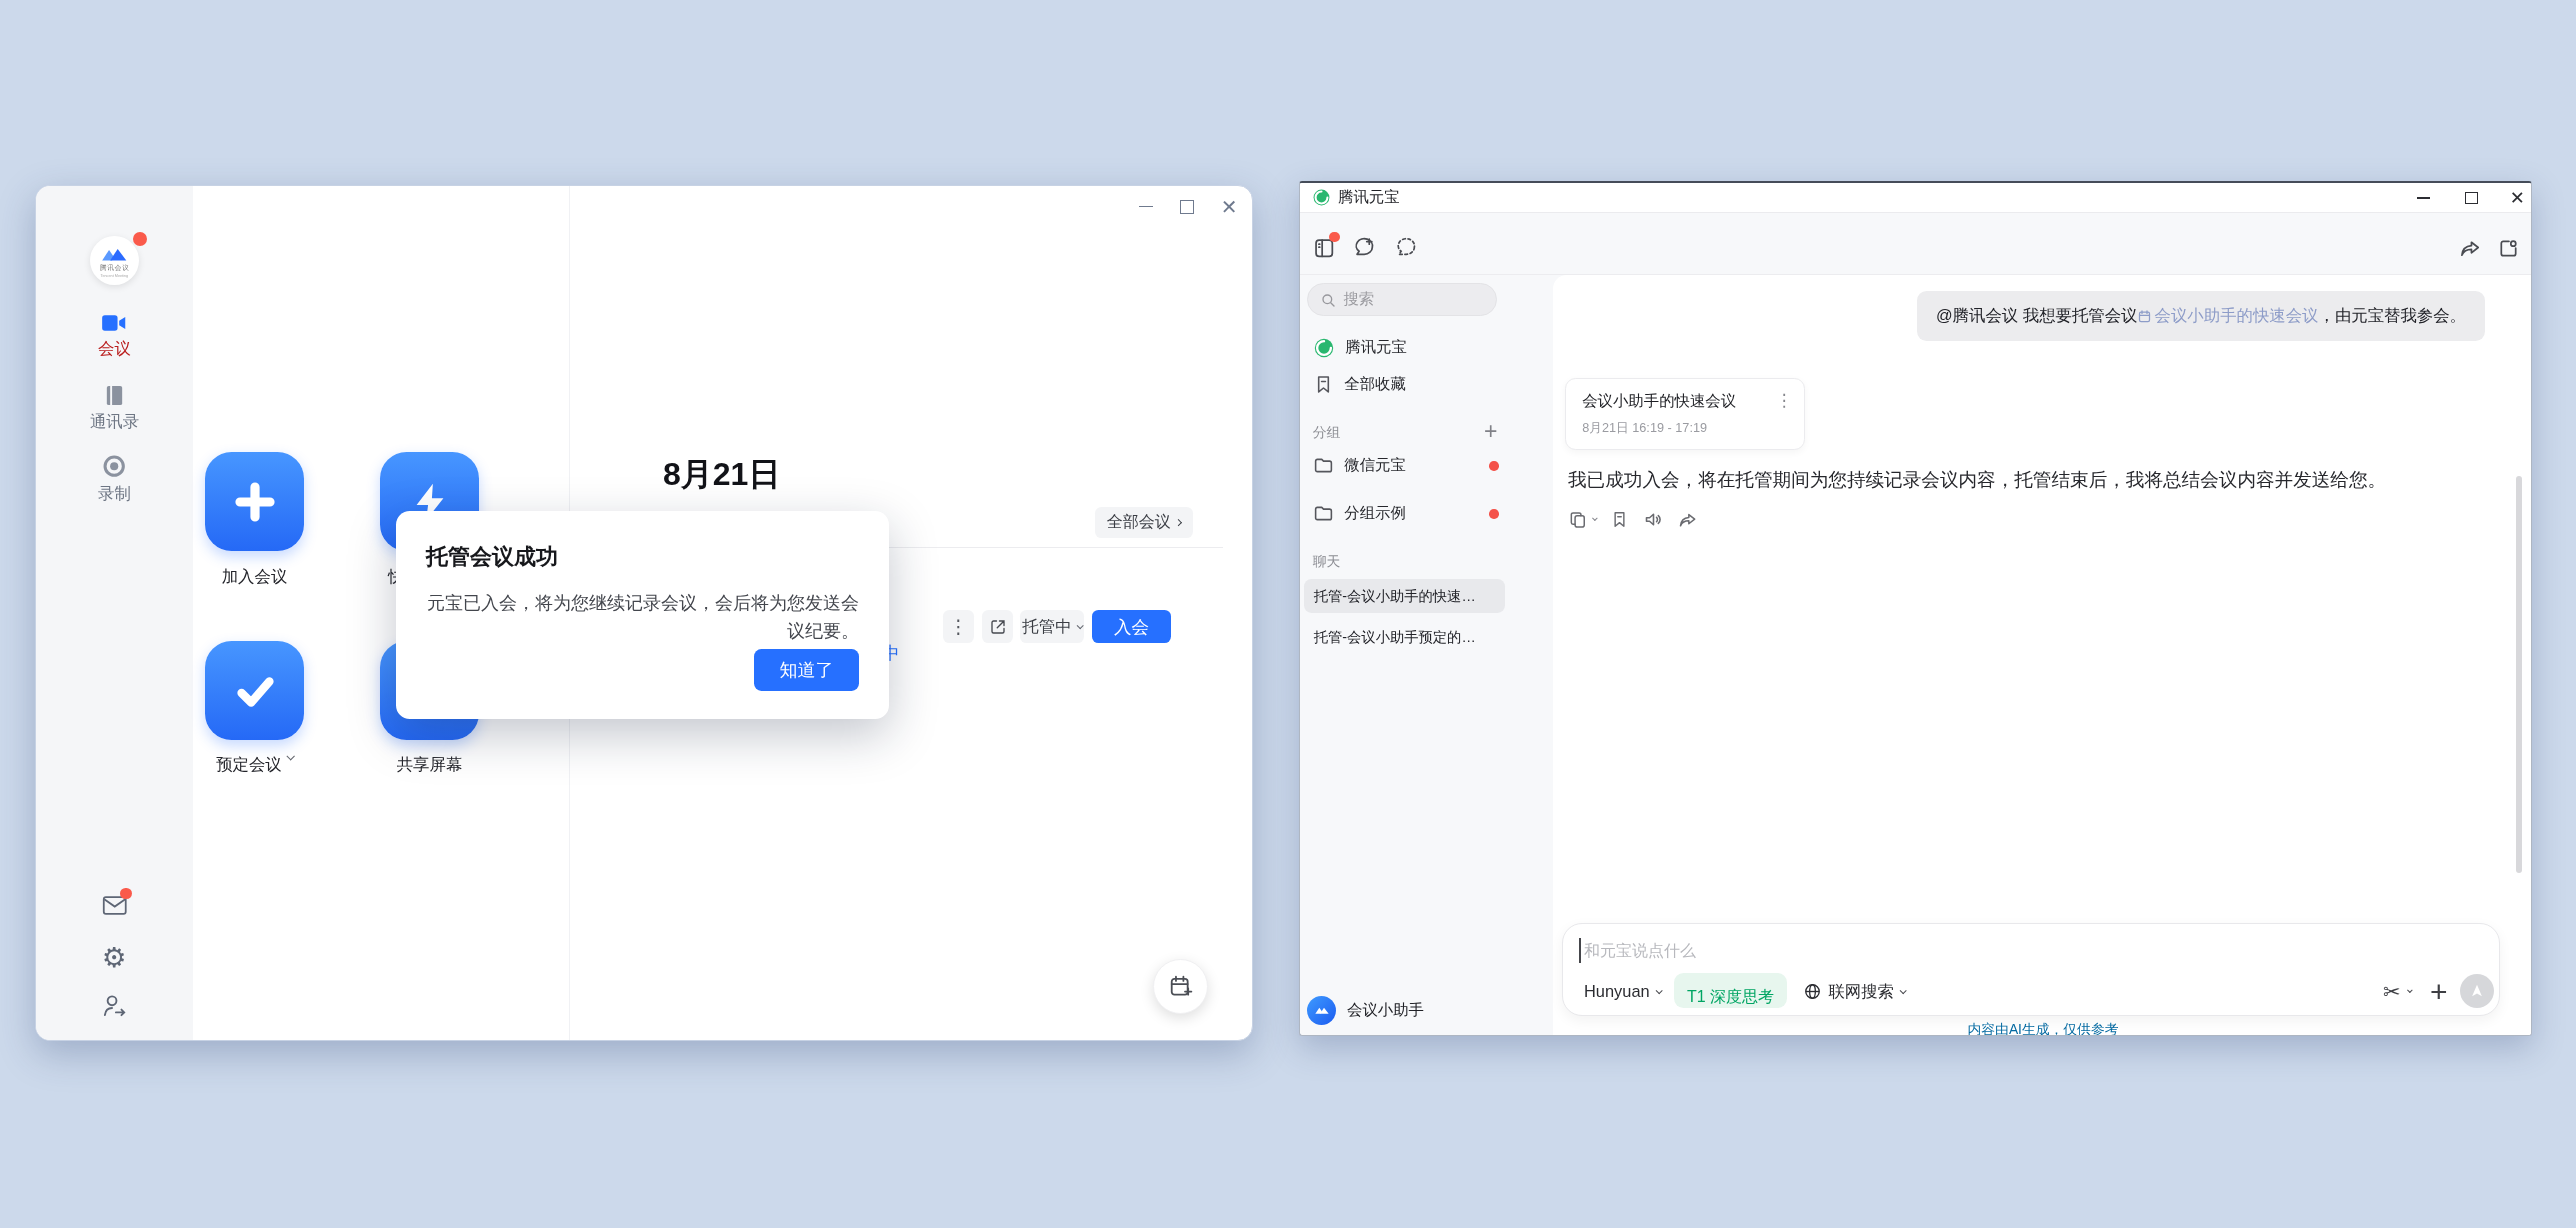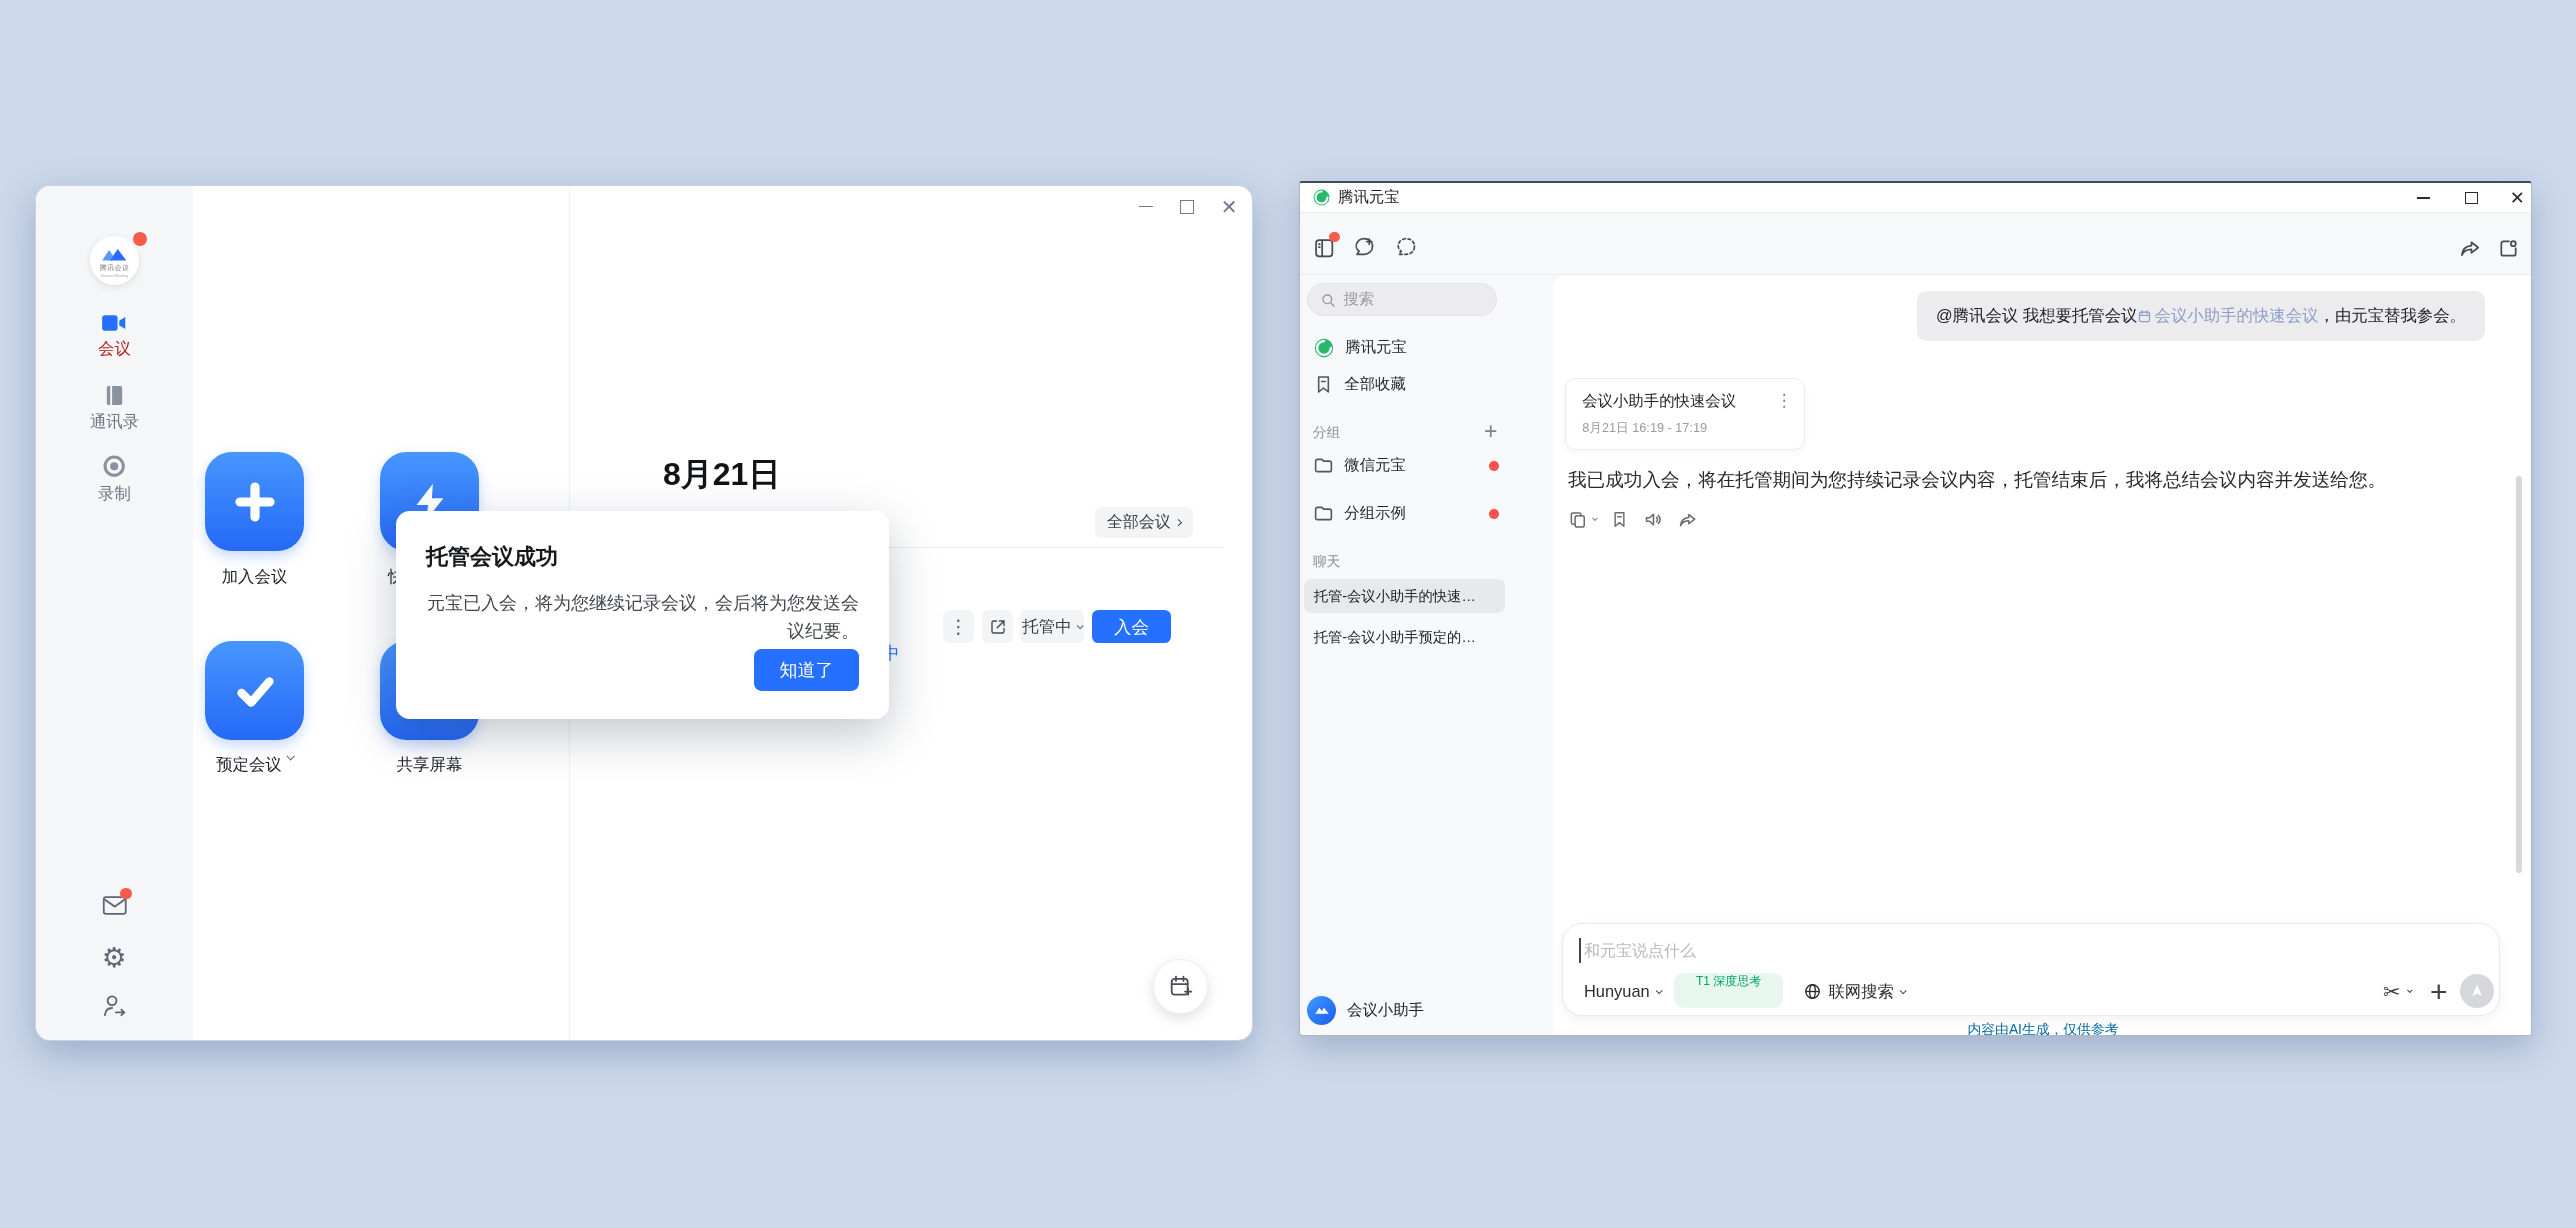--- a/index.html
+++ b/index.html
@@ -82,22 +82,22 @@
   .acticons { position:absolute; left:15px; top:234px; display:flex; align-items:center; gap:13.8px; color:#6a6b70; }
   .scrollbar { position:absolute; left:963px; top:201px; width:6.4px; height:397px; border-radius:3.2px; background:#d8d8db; }
 
   .composer { position:absolute; left:9px; top:648px; width:938px; height:93px; background:#fff; border:0.5px solid #e8e8eb;
               border-radius:20px; box-shadow:0 4.2px 12.7px rgba(0,0,0,.05); }
   .composer .caret { position:absolute; left:16px; top:13.8px; width:1.6px; height:25.5px; background:#45464b; }
   .composer input { position:absolute; left:21px; top:10.6px; width:637px; height:32px; border:none; outline:none;
                     font-size:16px; color:#3a3b40; font-family:inherit; background:transparent; }
   .composer input::placeholder { color:#b7b8bd; }
   .c-ctrl { position:absolute; top:51px; height:33px; display:flex; align-items:center; gap:6.4px; color:#2b2c31; font-size:16.4px; }
-  .think-pill { position:absolute; left:111px; top:49px; height:35px; padding:0 22px; background:#e7f6ee; border-radius:9.5px;
-                display:flex; align-items:flex-start; font-size:12px; color:#00a563; }
+  .think-pill { position:absolute; left:111px; top:49px; height:35px; padding:0 13px; background:#e7f6ee; border-radius:9.5px;
+                display:flex; align-items:flex-end; font-size:16px; color:#00a563; }
   .send { position:absolute; left:897px; top:50px; width:34px; height:34px; border-radius:50%; background:#d6d7da;
           display:flex; align-items:center; justify-content:center; }
   .disclaimer { position:absolute; left:0; top:746px; width:100%; text-align:center; font-size:13.8px; color:#0369a1; }
   .frag { position:absolute; left:846px; top:455px; font-size:17.5px; color:#2670ff; z-index:10; }
 </style>
 </head>
 <body>
 
 <div id="mtg" class="win">
   <div class="sidebar">

